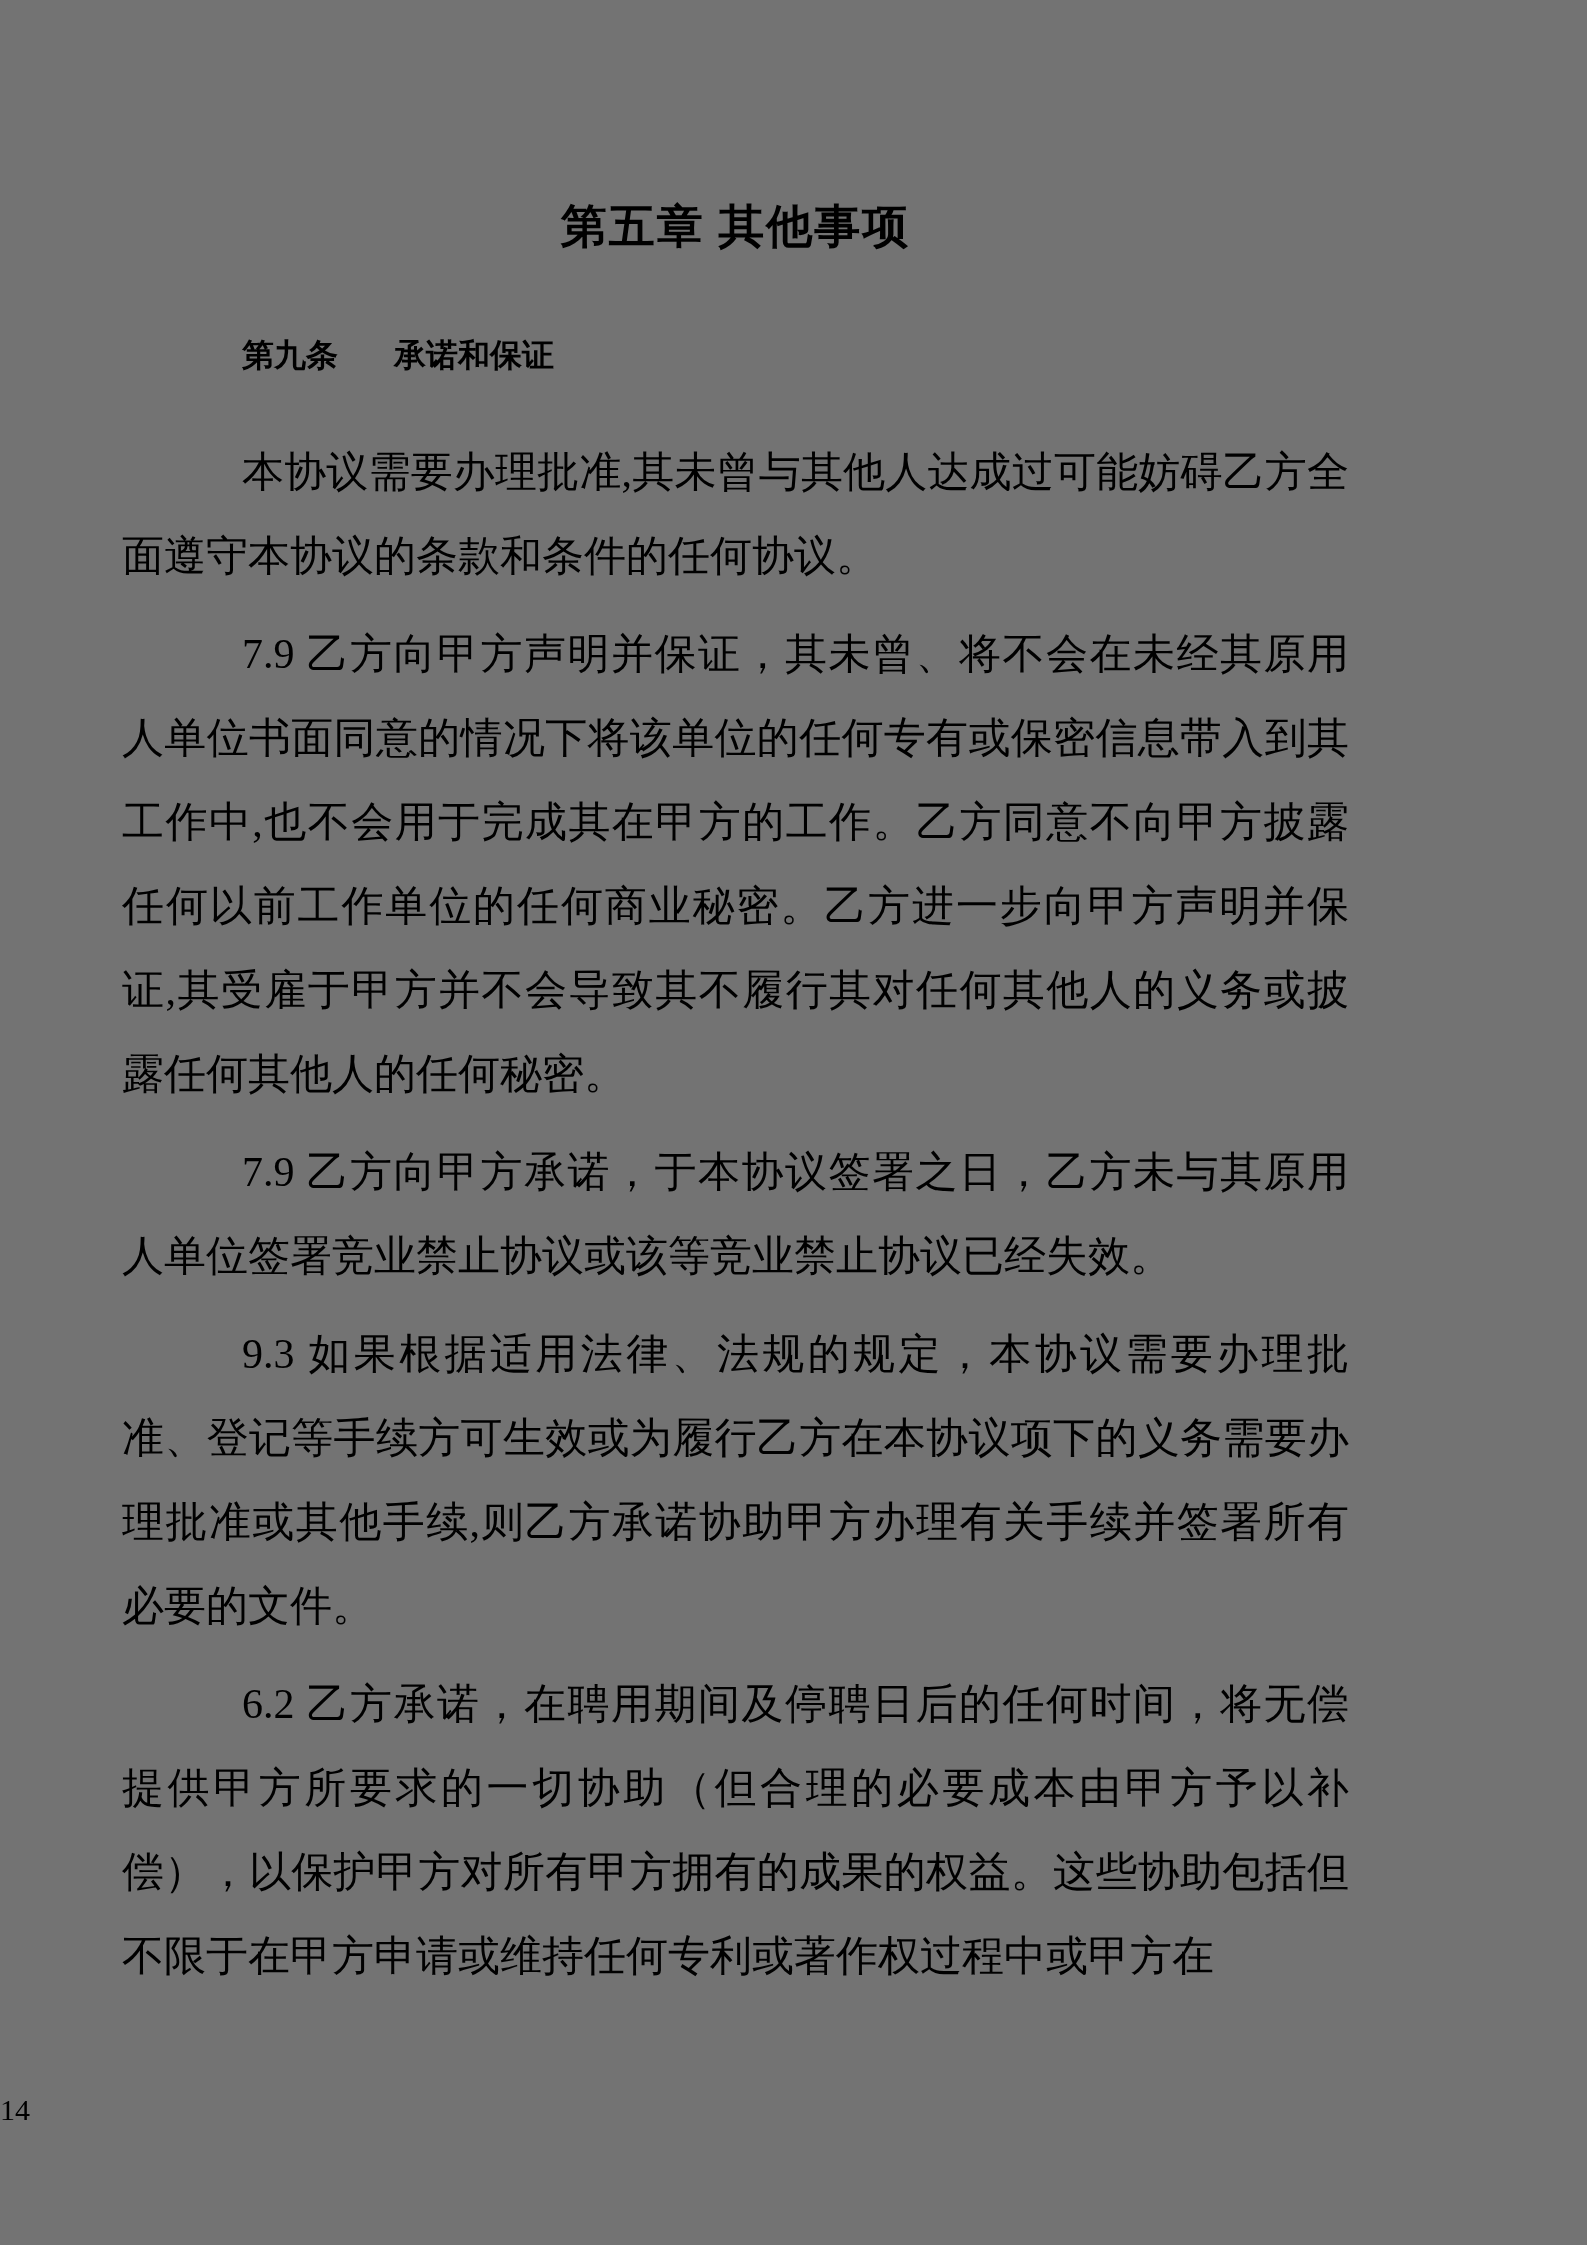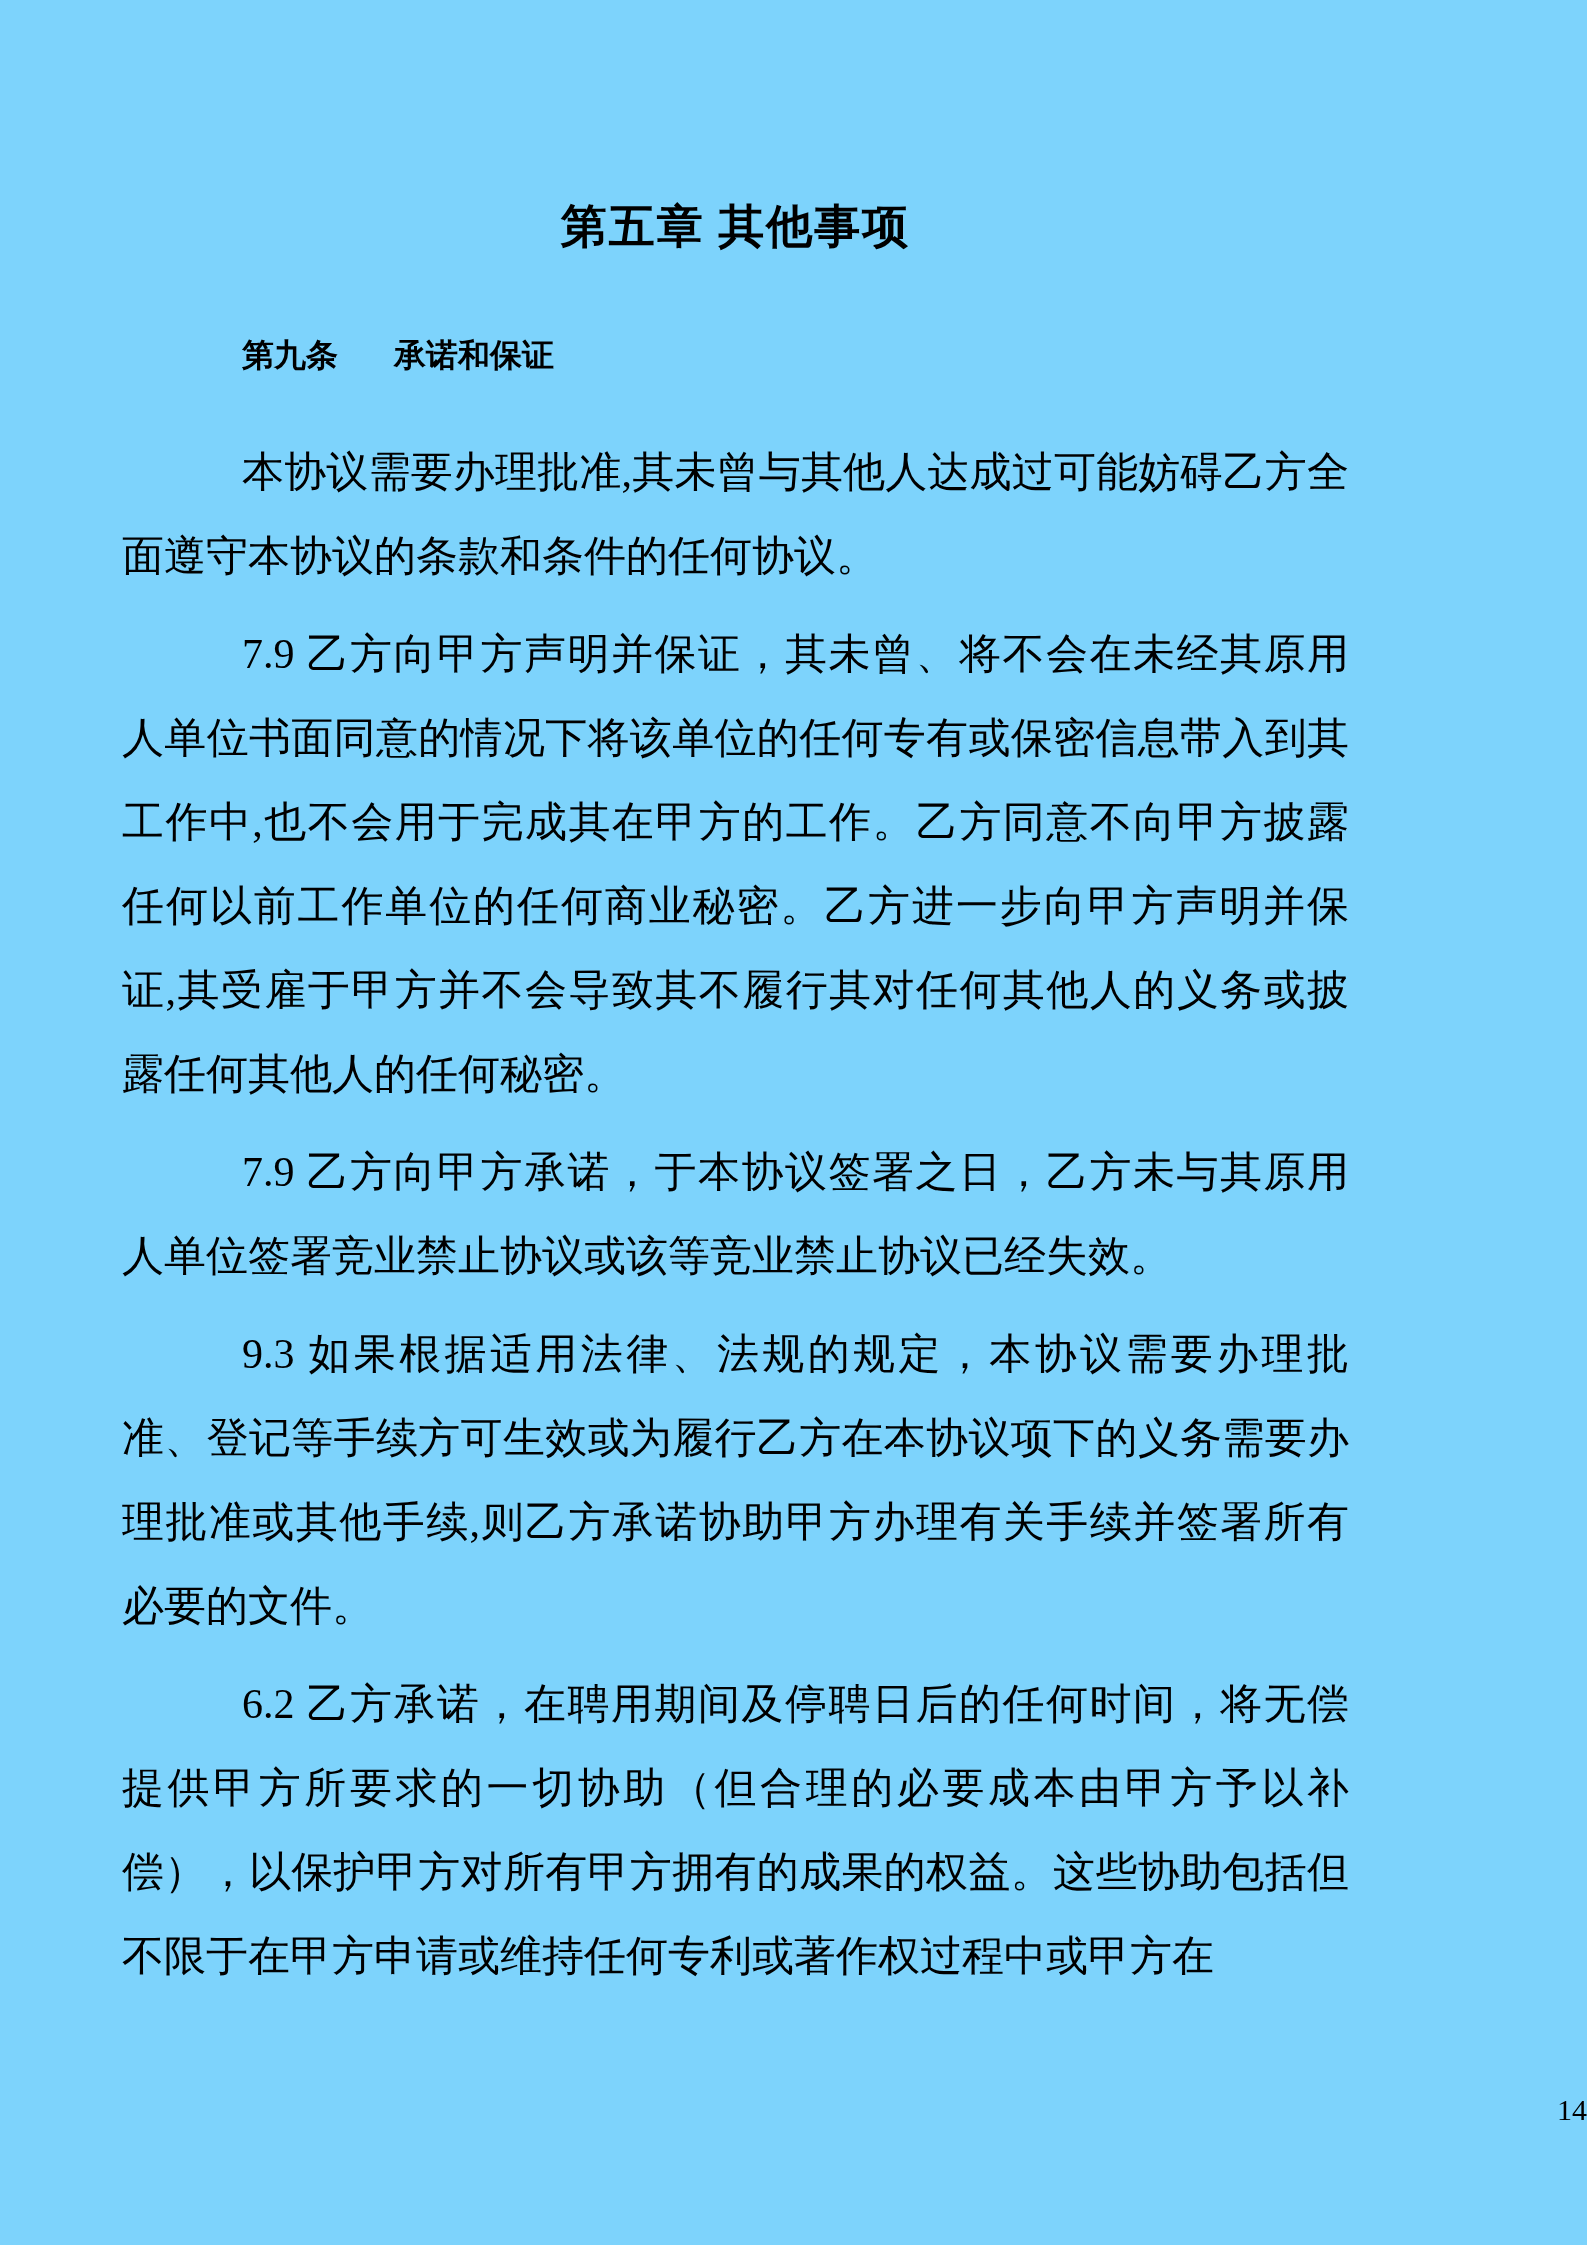--- a/index.html
+++ b/index.html
@@ -4,21 +4,21 @@
 <style>
   html, body {
     margin: 0;
     padding: 0;
     background: #ffffff;
   }
   .page {
     position: relative;
     width: 1587px;
     height: 2245px;
-    background: #7dd3fc;
+    background: #737373;
     color: #000000;
     font-family: "Liberation Serif", "DejaVu Serif", serif;
     overflow: hidden;
     box-sizing: border-box;
   }
   .content {
     position: absolute;
     left: 122px;
     right: 238px;
     top: 196px;
@@ -46,21 +46,21 @@
     text-align: justify;
     text-justify: inter-character;
     text-indent: 120px;
     margin: 0 0 14px 0;
   }
   .page-footer {
     position: absolute;
     left: 0;
     right: 0;
     bottom: 118px;
-    text-align: right;
+    text-align: left;
     font-size: 30px;
   }
 </style>
 </head>
 <body>
 
 <div class="page">
   <div class="content">
 
     <div class="chapter-title">第五章 其他事项</div>

